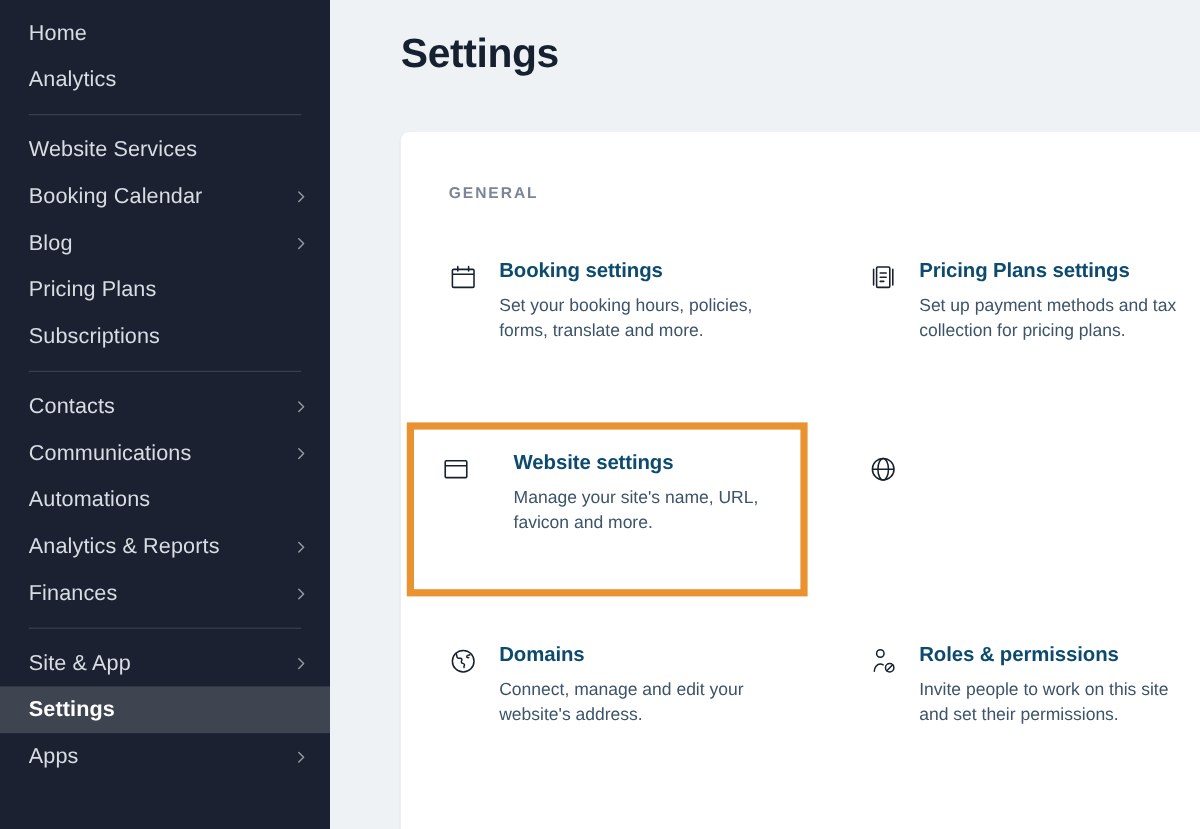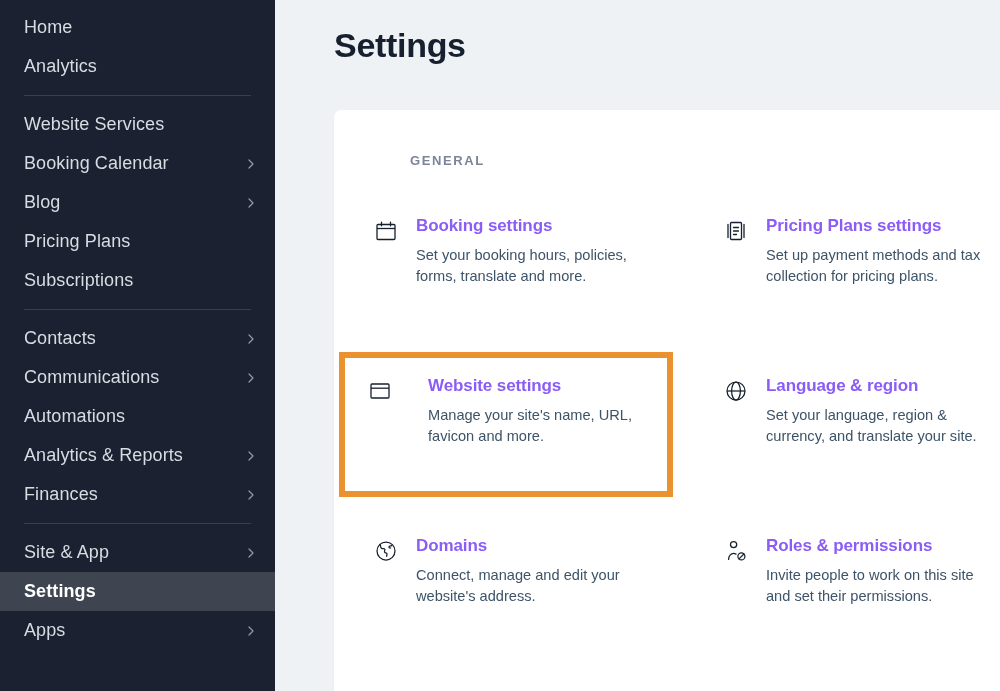--- a/index.html
+++ b/index.html
@@ -78,21 +78,20 @@
     box-shadow: 0 1px 2px rgba(22,32,47,.05);
   }
   .section-label {
     position: absolute;
     left: 40px;
     top: 43px;
     font-size: 13px;
     font-weight: 600;
     letter-spacing: 1.6px;
     color: #7b8597;
-    margin-left: 36px;
   }
   .grid {
     position: absolute;
     left: 0; top: 92px;
     width: 700px;
   }
   .row { display: flex; }
   .cell {
     width: 350px;
     flex: 0 0 350px;
@@ -113,21 +112,21 @@
     width: 24px; height: 24px;
     flex: 0 0 24px;
     margin-top: 3px;
     color: #16202f;
   }
   .icon-box svg { display: block; }
   .txt { flex: 1 1 auto; }
   .c-title {
     font-size: 17px;
     font-weight: 700;
-    color: #8b5cf6;
+    color: #0c4a6e;
     letter-spacing: -0.1px;
     margin-bottom: 9px;
     white-space: nowrap;
   }
   .c-desc {
     font-size: 14.6px;
     line-height: 21px;
     color: #3d5368;
     max-width: 215px;
   }
@@ -303,24 +302,20 @@
             </div>
             <div class="cell">
               <div class="cell-inner">
                 <div class="icon-box">
                   <svg viewBox="0 0 24 24" width="24" height="24" fill="none" stroke="currentColor" stroke-width="1.25">
                     <circle cx="12" cy="12" r="9"></circle>
                     <path d="M3 12h18"></path>
                     <ellipse cx="12" cy="12" rx="4.4" ry="9"></ellipse>
                   </svg>
                 </div>
-                <div class="txt">
-                  <div class="c-title">Language &amp; region</div>
-                  <div class="c-desc">Set your language, region &amp; currency, and translate your site.</div>
-                </div>
               </div>
             </div>
           </div>
           <div class="row">
             <div class="cell">
               <div class="cell-inner">
                 <div class="icon-box">
                   <svg viewBox="0 0 24 24" width="24" height="24" fill="none" stroke="currentColor" stroke-width="1.25" stroke-linecap="round" stroke-linejoin="round">
                     <circle cx="12" cy="12" r="9"></circle>
                     <path d="M6 5.5c1.2 1.6 0 3 1.6 3.9 1.3.7 2.6-.4 3.2.8.5 1-.8 1.8-.2 2.9.5.9 2 .5 2.4 1.6.3.9-.7 1.6-.3 2.6M17.6 6.6c-1 .5-2.2.2-2.6 1.2-.3.8.6 1.4 1.6 1.2"></path>

